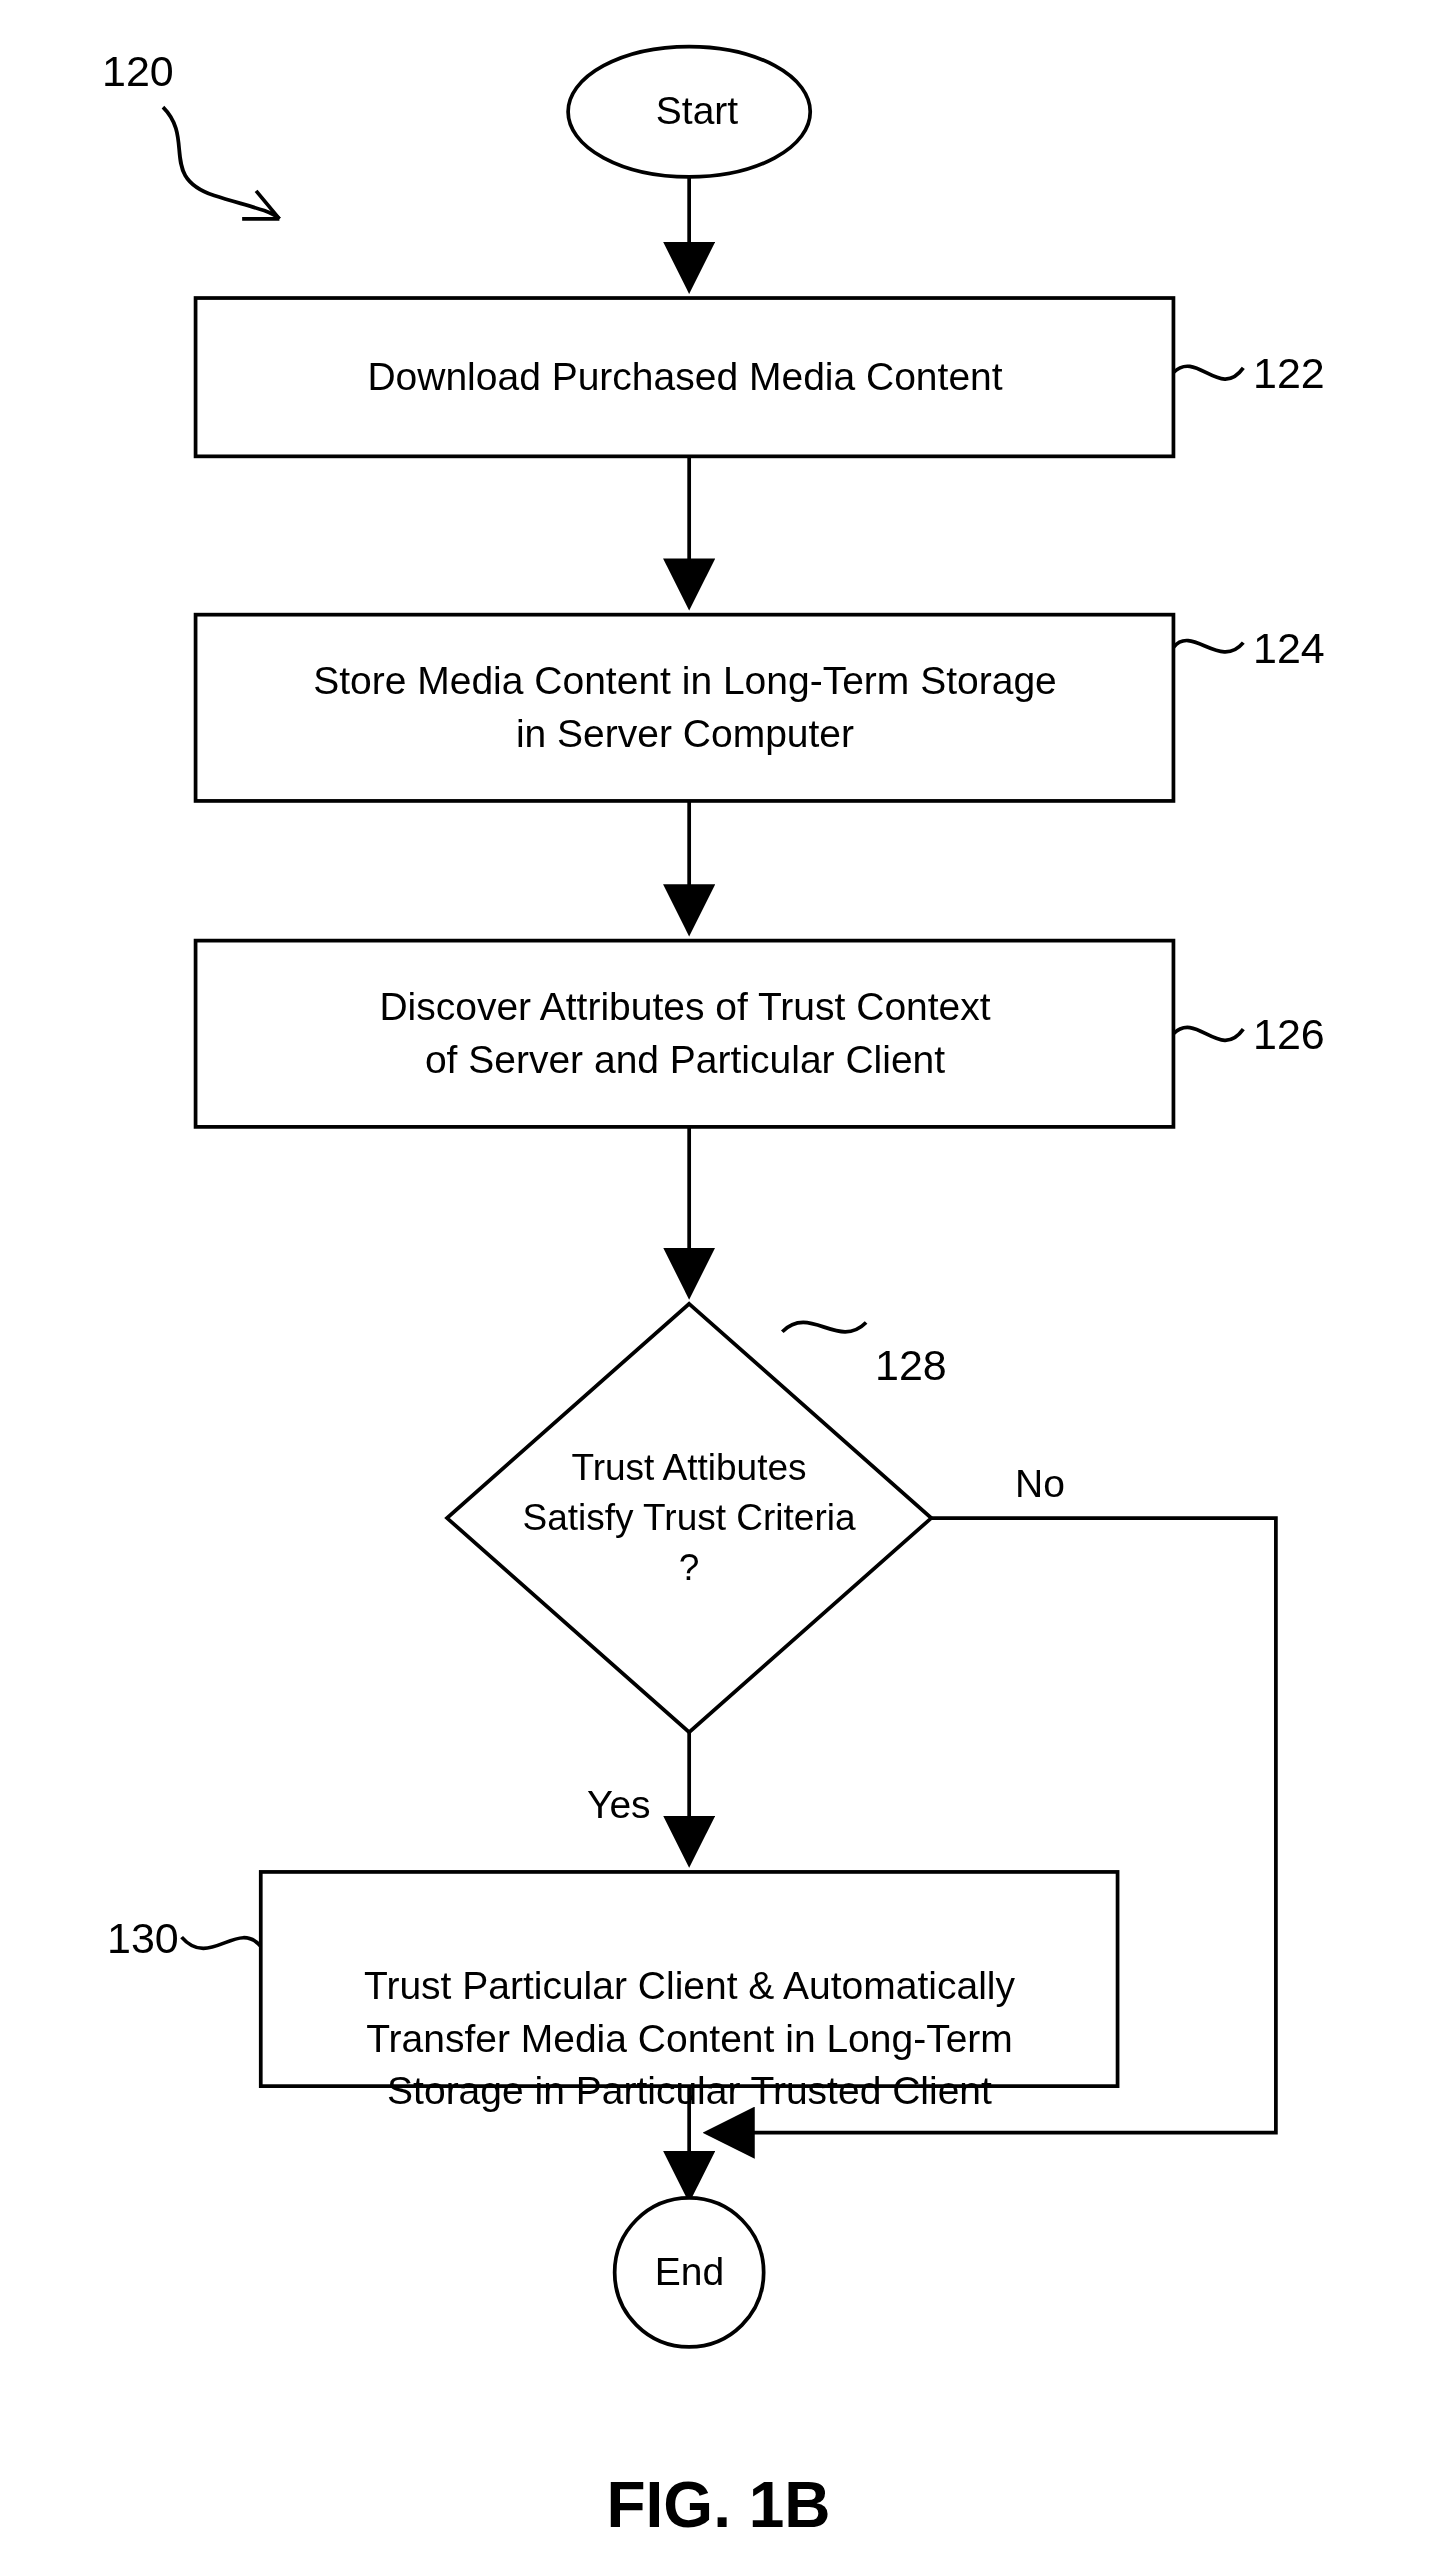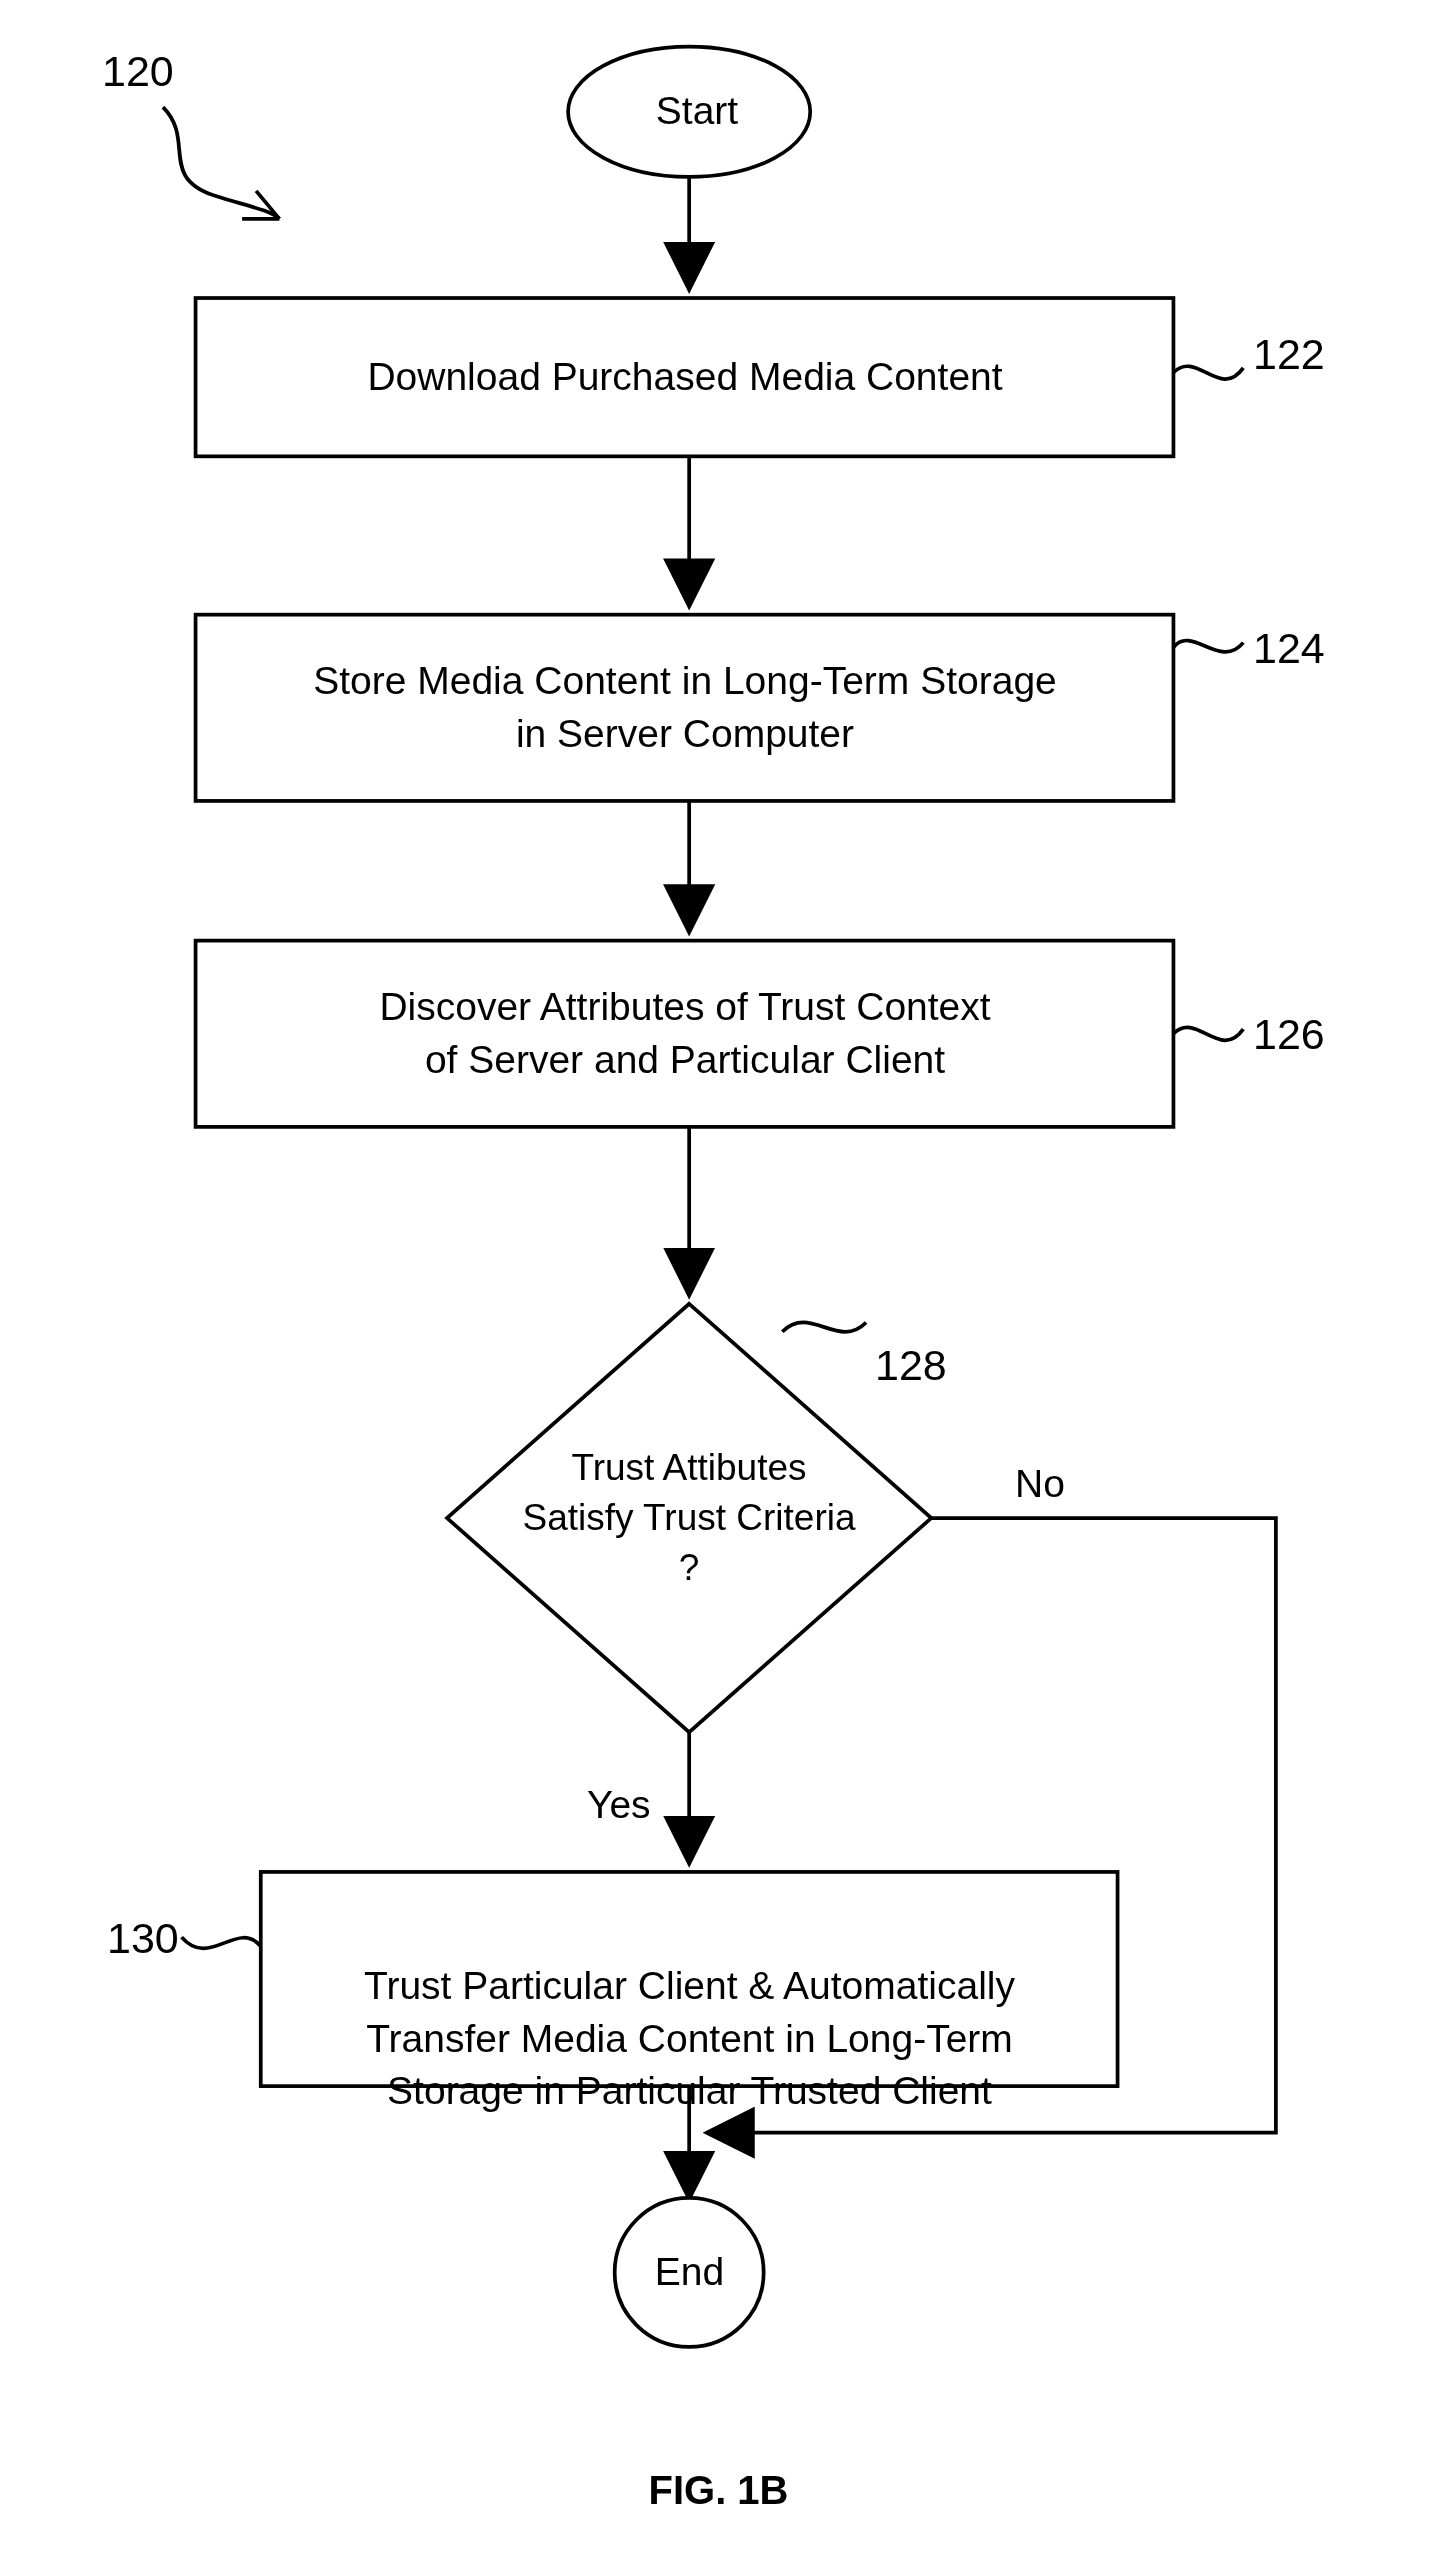--- a/index.html
+++ b/index.html
@@ -21,21 +21,21 @@
     font-size:39px;
     line-height:1.35;
   }
   .ref-label{
     position:absolute;
     font-size:43px;
     text-align:right;
   }
   .fig-title{
     position:absolute;
-    font-size:40px;
+    font-size:64px;
     font-weight:bold;
     text-align:center;
   }
   .edge-label{
     position:absolute;
     font-size:39px;
   }
 </style>
 </head>
 <body>
@@ -106,20 +106,20 @@
 <div class="node-text" style="left:261px;top:1932px;width:857px;height:214px;white-space:pre-line;">Trust Particular Client &amp; Automatically
 Transfer Media Content in Long-Term
 Storage in Particular Trusted Client</div>
 
 <div class="node-text" style="left:615px;top:2240px;width:149px;height:65px;">End</div>
 
 <div class="edge-label" style="left:587px;top:1783px;">Yes</div>
 <div class="edge-label" style="left:1015px;top:1462px;">No</div>
 
 <div class="ref-label" style="left:102px;top:47px;">120</div>
-<div class="ref-label" style="left:1253px;top:330px;">122</div>
+<div class="ref-label" style="left:1253px;top:349px;">122</div>
 <div class="ref-label" style="left:1253px;top:624px;">124</div>
 <div class="ref-label" style="left:1253px;top:1010px;">126</div>
 <div class="ref-label" style="left:875px;top:1299px;margin-top:42px;">128</div>
 <div class="ref-label" style="left:107px;top:1914px;">130</div>
 
 <div class="fig-title" style="left:0px;top:2468px;width:1437px;">FIG. 1B</div>
 
 
 </body></html>

